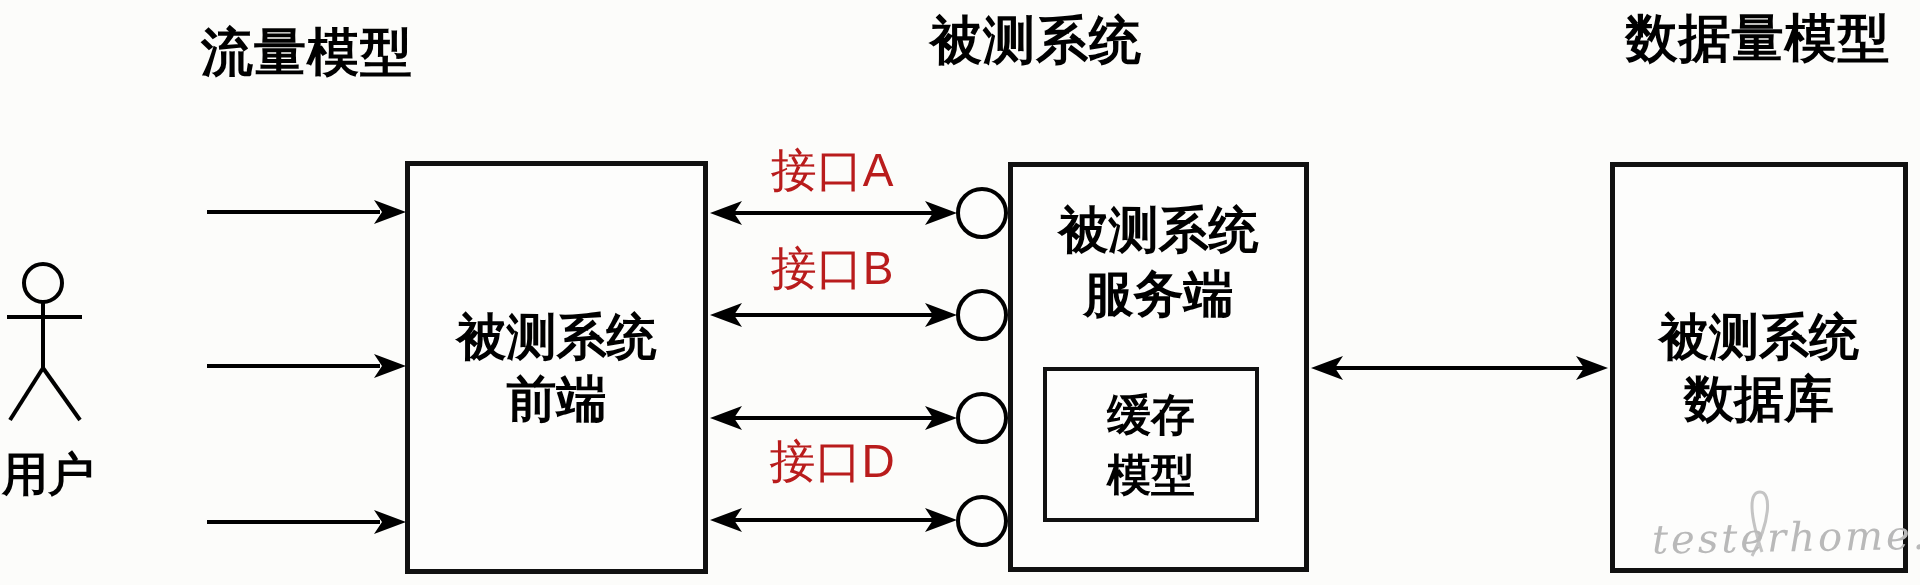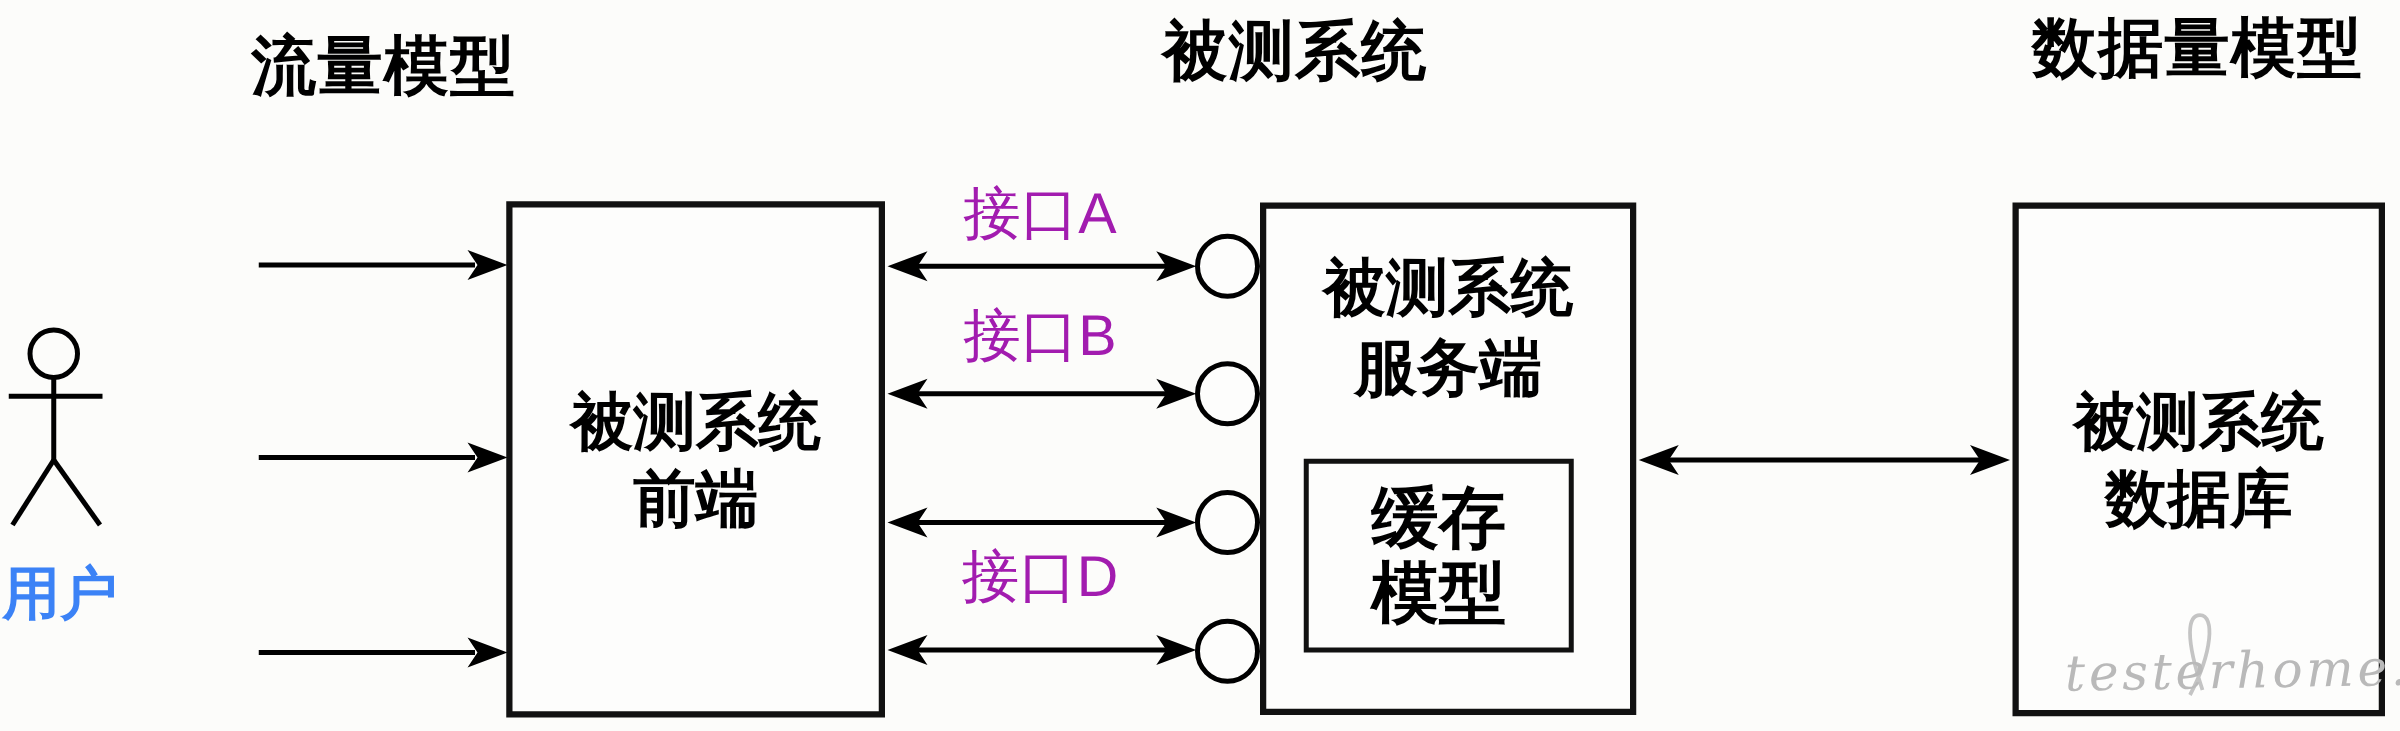--- a/index.html
+++ b/index.html
@@ -29,30 +29,30 @@
     position:absolute;z-index:3;left:1008px;top:198px;width:301px;
     font-size:50px;font-weight:bold;color:#000;line-height:64px;
     text-align:center;white-space:pre-line;
   }
   .cache-box{
     position:absolute;z-index:3;left:1043px;top:367px;width:216px;height:155px;
     border:4px solid #111;background:#fdfdfc;box-sizing:border-box;
     display:flex;align-items:center;justify-content:center;
   }
   .cache-label{
-    font-size:54px;font-weight:bold;color:#000;line-height:60px;
+    font-size:44px;font-weight:bold;color:#000;line-height:60px;
     text-align:center;white-space:pre-line;
   }
   .iface{
     position:absolute;z-index:3;left:732px;width:200px;
-    font-size:46px;font-weight:400;color:#a21caf;text-align:center;white-space:nowrap;
+    font-size:46px;font-weight:400;color:#b91c1c;text-align:center;white-space:nowrap;
   }
   .actor-label{
     position:absolute;z-index:3;left:0px;top:444px;width:96px;
-    font-size:46px;font-weight:bold;color:#3b82f6;text-align:center;white-space:nowrap;
+    font-size:46px;font-weight:bold;color:#000000;text-align:center;white-space:nowrap;
   }
   .watermark{
     position:absolute;z-index:4;left:1652px;top:514px;width:300px;
     font-family:"DejaVu Serif", serif;font-style:italic;
     font-size:40px;letter-spacing:3px;color:#b9b9b9;
     white-space:nowrap;transform:rotate(-1deg);
   }
   svg.overlay{position:absolute;left:0;top:0;z-index:2;pointer-events:none;}
 </style>
 </head>

